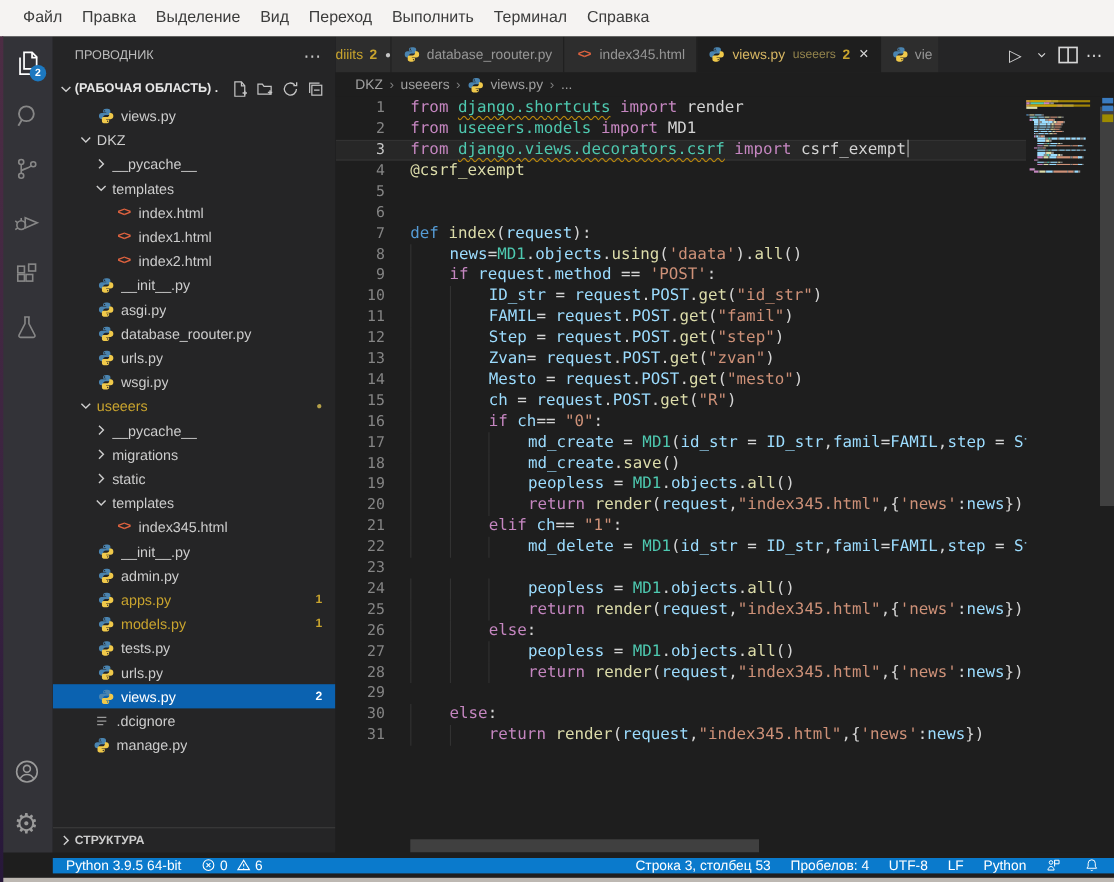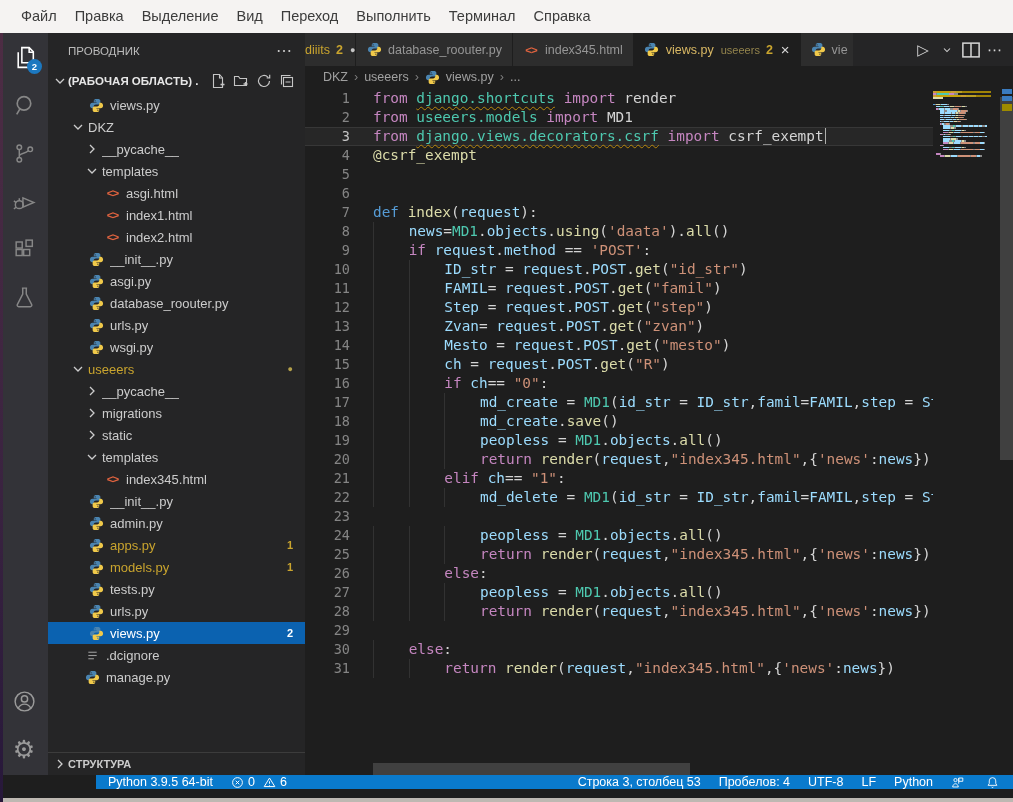--- a/index.html
+++ b/index.html
@@ -89,21 +89,21 @@
   .minimap{position:absolute;top:0;right:13px;width:67px;height:100%;background:#1e1e1e;z-index:5;padding-top:3px;box-sizing:border-box;}
   .mrow{display:flex;height:1.5px;margin-bottom:0.65px;position:relative;}
   .mseg{height:100%;flex:none;}
   .mrow.mwarn::after{content:"";position:absolute;left:0;top:-0.4px;height:2.3px;width:58px;background:rgba(203,166,0,0.75);}
   .vscroll{position:absolute;top:0;right:0;width:13px;height:100%;z-index:6;}
   .vthumb{position:absolute;top:9px;left:0;width:13px;height:363px;background:rgba(121,121,121,0.38);}
   .ovr-mark{position:absolute;right:1px;width:10px;}
   .hscroll{position:absolute;bottom:0;left:0;right:80px;height:12px;z-index:6;}
   .hthumb{position:absolute;left:68px;width:317px;height:12px;background:rgba(121,121,121,0.38);}
   
-  .statusbar{position:absolute;left:0;right:0;bottom:4px;height:23px;display:flex;align-items:flex-start;z-index:30;gap:48px;}
+  .statusbar{position:absolute;left:0;right:0;bottom:4px;height:23px;display:flex;align-items:center;z-index:30;}
   .sb-spacer-dark{width:48px;flex:none;background:#161616;}
   .sb-blue{flex:1;background:#0a7acc;display:flex;align-items:center;color:#ffffff;font-size:12.5px;padding:0 10px 0 12px;}
   .st-item{display:flex;align-items:center;margin-right:18px;white-space:nowrap;cursor:pointer;}
   .st-item .ic{display:flex;align-items:center;margin-right:4px;}
   .st-item .ic svg{width:13px;height:13px;}
   .st-right{margin-left:auto;display:flex;align-items:center;}
   .st-right .st-item{margin-right:0;margin-left:18px;}
   .bottom-strip{position:absolute;left:0;right:0;bottom:0;height:4px;background:#bdb8b2;z-index:31;}
 </style>
 </head>
@@ -264,21 +264,21 @@
             <span class="chev exp"><svg width="16" height="16" viewBox="0 0 16 16">
                 <path d="M6 4l4 4-4 4" fill="none" stroke="#cccccc" stroke-width="1.3"></path>
               </svg></span>
             <span class="lbl">templates</span>
             <span class="spacer"></span>
           </div>
           <div class="trow" style="padding-left: 56px;">
             <span class="ficon">
               <span style="color:#e0633f;font-weight:700;font-size:11.5px;letter-spacing:-1px">&lt;&gt;</span>
             </span>
-            <span class="lbl">asgi.html</span>
+            <span class="lbl">index.html</span>
             <span class="spacer"></span>
           </div>
           <div class="trow" style="padding-left: 56px;">
             <span class="ficon">
               <span style="color:#e0633f;font-weight:700;font-size:11.5px;letter-spacing:-1px">&lt;&gt;</span>
             </span>
             <span class="lbl">index1.html</span>
             <span class="spacer"></span>
           </div>
           <div class="trow" style="padding-left: 56px;">

